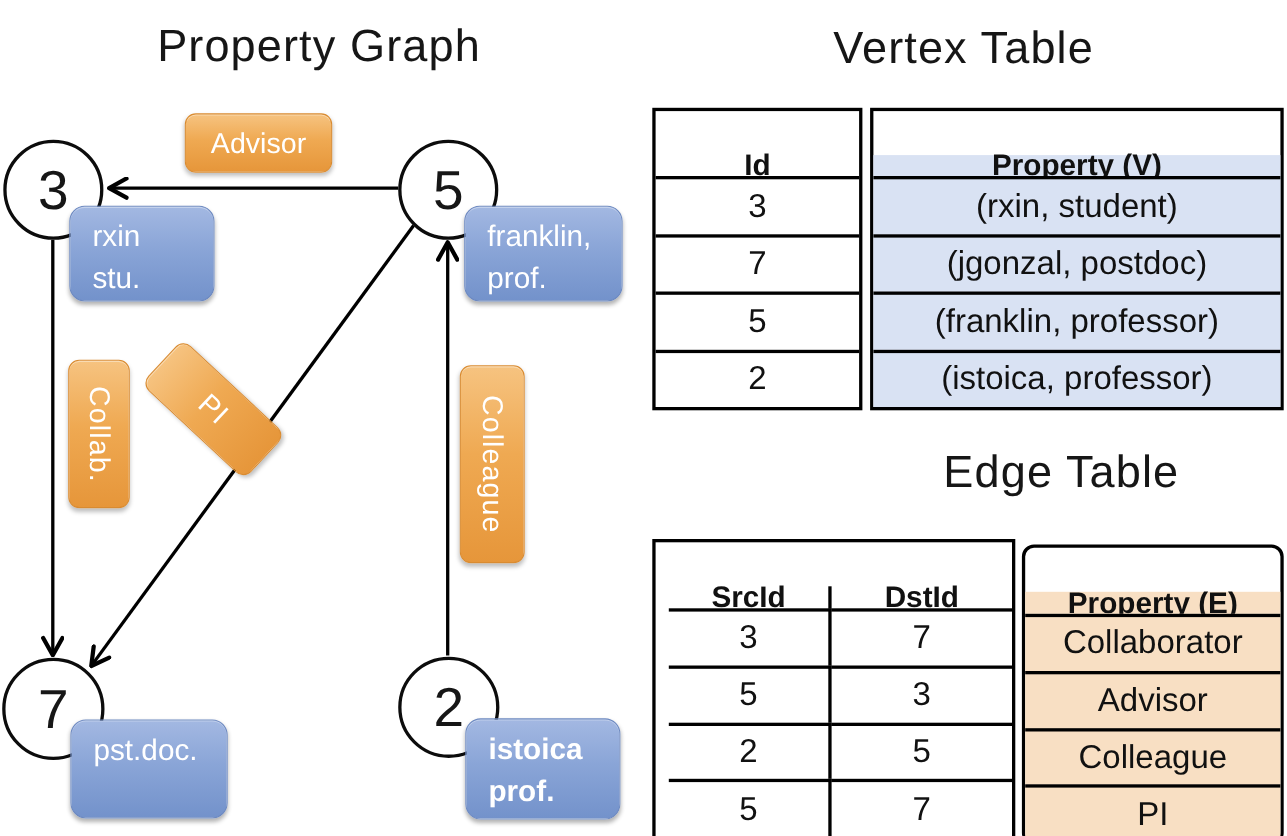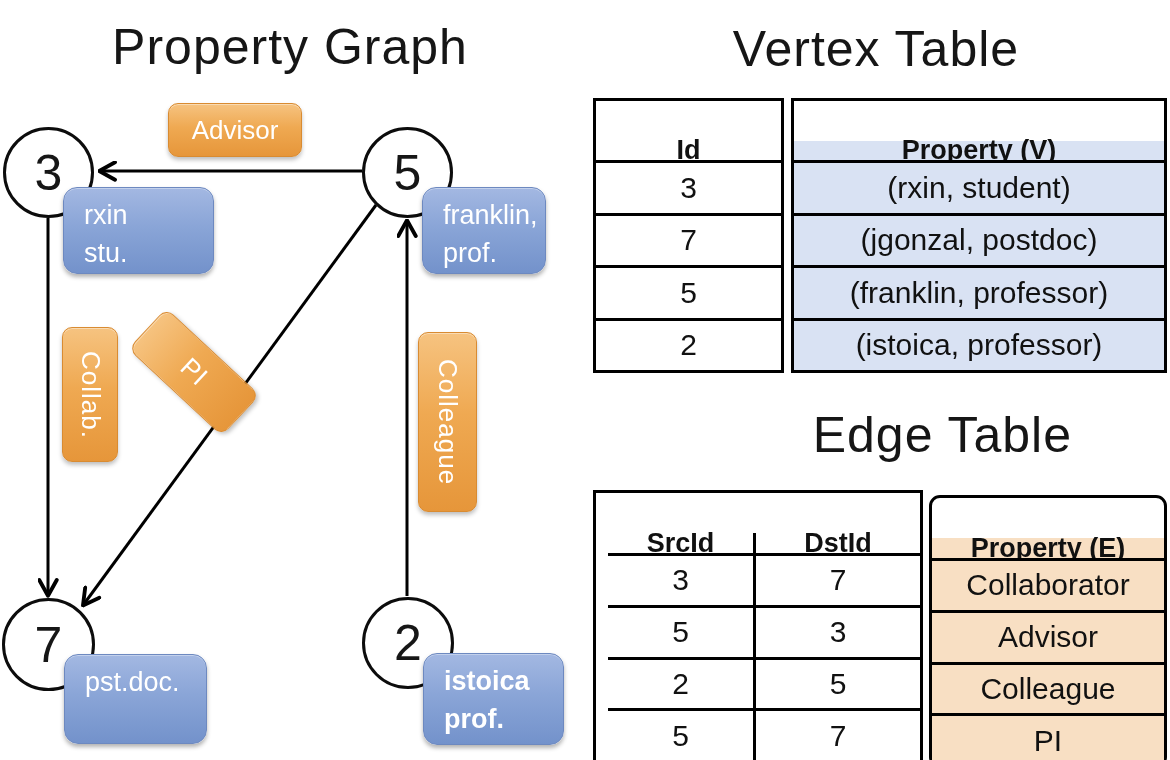--- a/index.html
+++ b/index.html
@@ -1,21 +1,21 @@
 <!DOCTYPE html>
 <html><head>
 <meta charset="utf-8">
 <style>
   html,body{margin:0;padding:0;background:#fff;}
   .canvas{
     position:relative;width:1170px;height:760px;background:#ffffff;
     overflow:hidden;font-family:"Liberation Sans",sans-serif;color:#161616;
   }
   .big-title{
-    position:absolute;font-size:50px;font-weight:300;letter-spacing:1px;
+    position:absolute;font-size:41px;font-weight:300;letter-spacing:1px;
     text-align:center;color:#161616;white-space:nowrap;
   }
   
   svg.edges{position:absolute;left:0;top:0;pointer-events:none;}
   .vertex{
     position:absolute;border:3.5px solid #0c0c0c;border-radius:50%;
     background:#fff;display:flex;align-items:center;justify-content:center;
     font-size:50px;font-weight:300;color:#161616;box-sizing:border-box;
   }
   .vbox{
@@ -77,25 +77,25 @@
   <div class="vertex" style="left:362px;top:127px;width:91px;height:91px;">
     <span>5</span>
   </div>
   <div class="vertex" style="left:2px;top:598px;width:93px;height:93px;">
     <span>7</span>
   </div>
   <div class="vertex" style="left:362px;top:597px;width:92px;height:92px;">
     <span>2</span>
   </div>
 
-  <div class="vbox" style="left:63px;top:187px;width:151px;height:87px;">
+  <div class="vbox" style="left:63px;top:187px;width:132px;height:87px;">
     <div>rxin</div>
     <div>stu.</div>
   </div>
-  <div class="vbox" style="left:422px;top:187px;width:124px;height:87px;">
+  <div class="vbox" style="left:422px;top:187px;width:144px;height:87px;">
     <div>franklin,</div>
     <div>prof.</div>
   </div>
   <div class="vbox" style="left:64px;top:654px;width:143px;height:90px;">
     <div>pst.doc.</div>
   </div>
   <div class="vbox" style="left:423px;top:653px;width:141px;height:92px;font-weight:bold;">
     <div>istoica</div>
     <div>prof.</div>
   </div>

